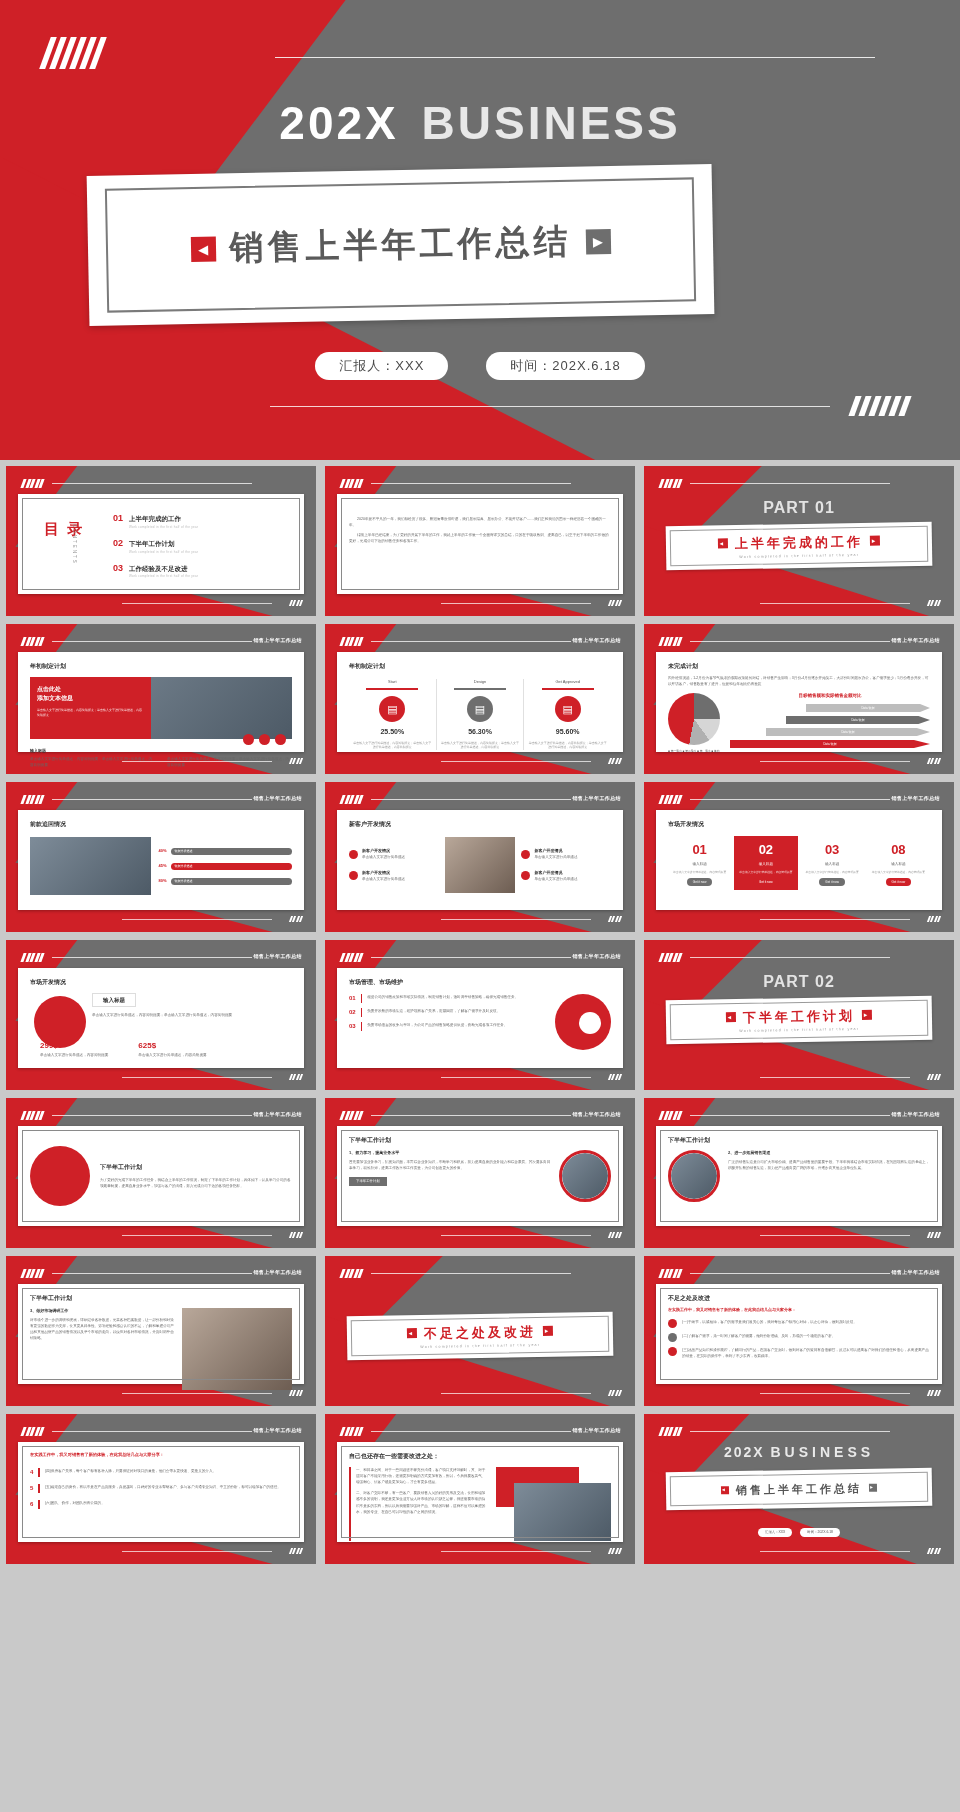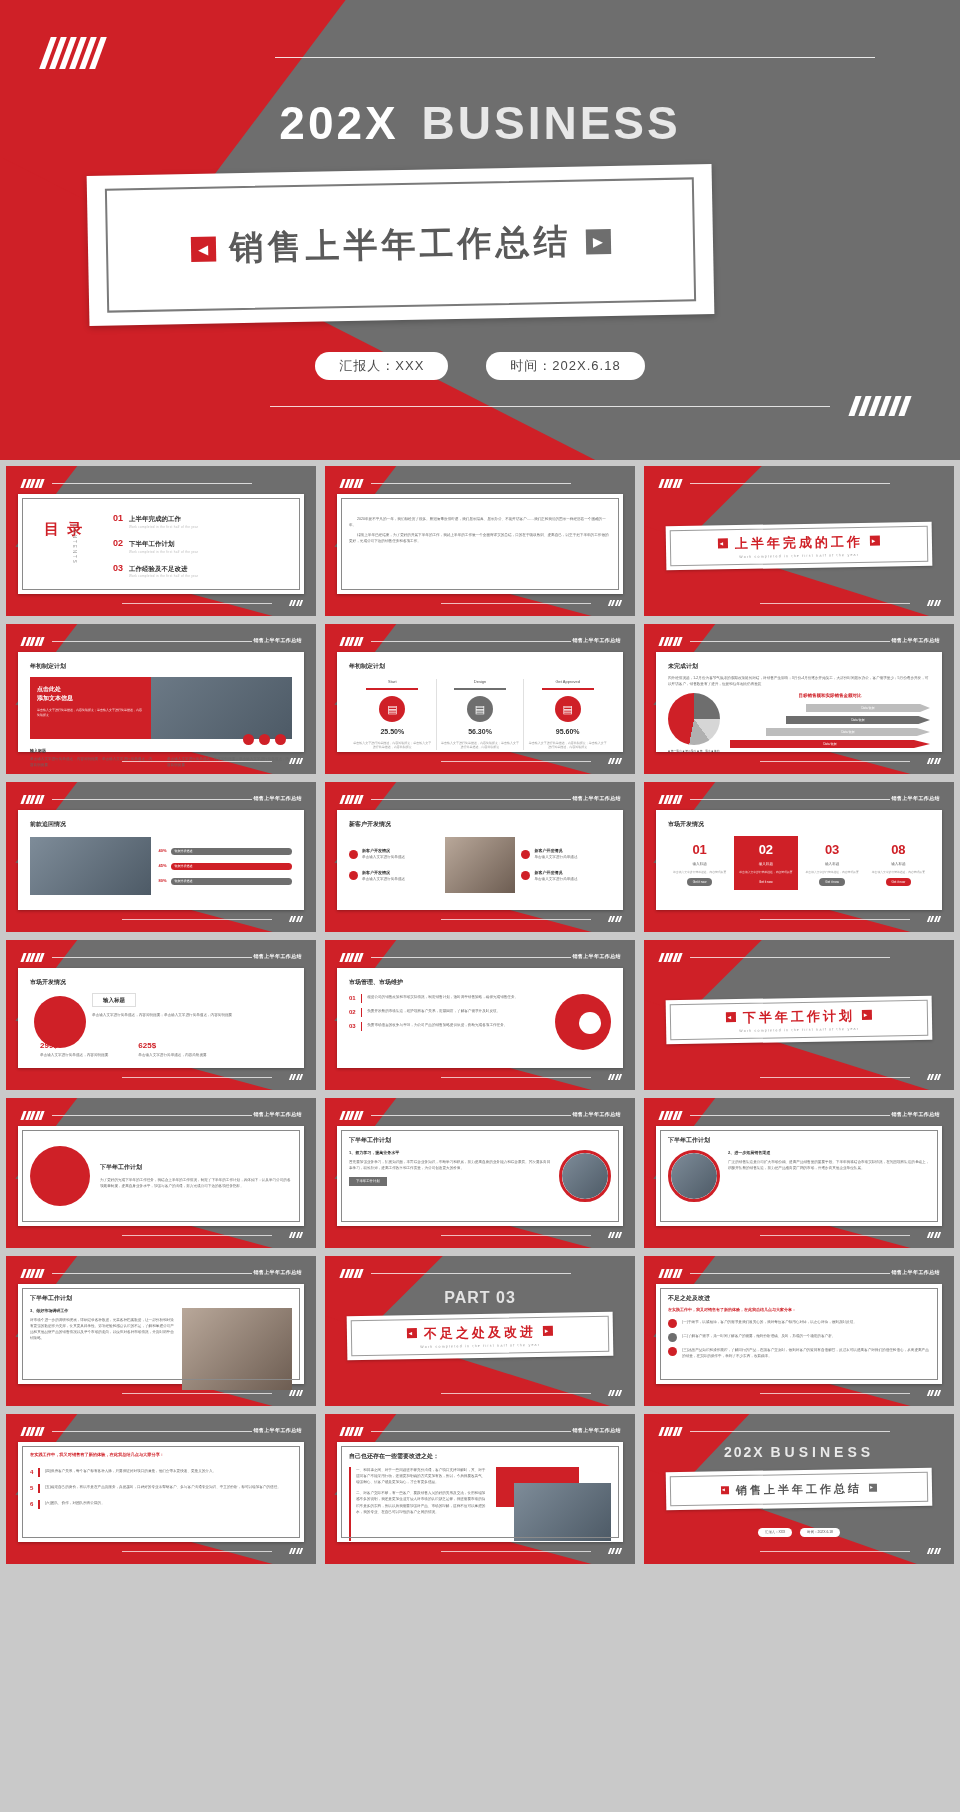--- a/index.html
+++ b/index.html
@@ -303,20 +303,21 @@
     <div class="wedge" style="clip-path:polygon(0 0,38% 0,0 78%)"></div>
     <div class="wedge-b" style="clip-path:polygon(0 40%,92% 100%,0 100%)"></div>
     <div class="slashes sl">
         <i></i>
         <i></i>
         <i></i>
         <i></i>
         <i></i>
       </div>
       <div class="hline"></div>
+    <div class="part-label">PART 01</div>
     <div class="part-box">
       <div class="part-cn">
         <span class="msq">◂</span>
         <span>上半年完成的工作</span>
         <span class="msq">▸</span>
       </div>
       <div class="part-en">Work completed in the first half of the year</div>
     </div>
     <div class="hline-b"></div>
       <div class="slashes sl-b">
@@ -701,20 +702,21 @@
     <div class="wedge" style="clip-path:polygon(0 0,38% 0,0 78%)"></div>
     <div class="wedge-b" style="clip-path:polygon(0 40%,92% 100%,0 100%)"></div>
     <div class="slashes sl">
         <i></i>
         <i></i>
         <i></i>
         <i></i>
         <i></i>
       </div>
       <div class="hline"></div>
+    <div class="part-label">PART 02</div>
     <div class="part-box">
       <div class="part-cn">
         <span class="msq">◂</span>
         <span>下半年工作计划</span>
         <span class="msq">▸</span>
       </div>
       <div class="part-en">Work completed in the first half of the year</div>
     </div>
     <div class="hline-b"></div>
       <div class="slashes sl-b">
@@ -863,21 +865,20 @@
     <div class="wedge" style="clip-path:polygon(0 0,38% 0,0 78%)"></div>
     <div class="wedge-b" style="clip-path:polygon(0 40%,92% 100%,0 100%)"></div>
     <div class="slashes sl">
         <i></i>
         <i></i>
         <i></i>
         <i></i>
         <i></i>
       </div>
       <div class="hline"></div>
-    <div class="part-label">PART 03</div>
     <div class="part-box">
       <div class="part-cn">
         <span class="msq">◂</span>
         <span>不足之处及改进</span>
         <span class="msq">▸</span>
       </div>
       <div class="part-en">Work completed in the first half of the year</div>
     </div>
     <div class="hline-b"></div>
       <div class="slashes sl-b">

